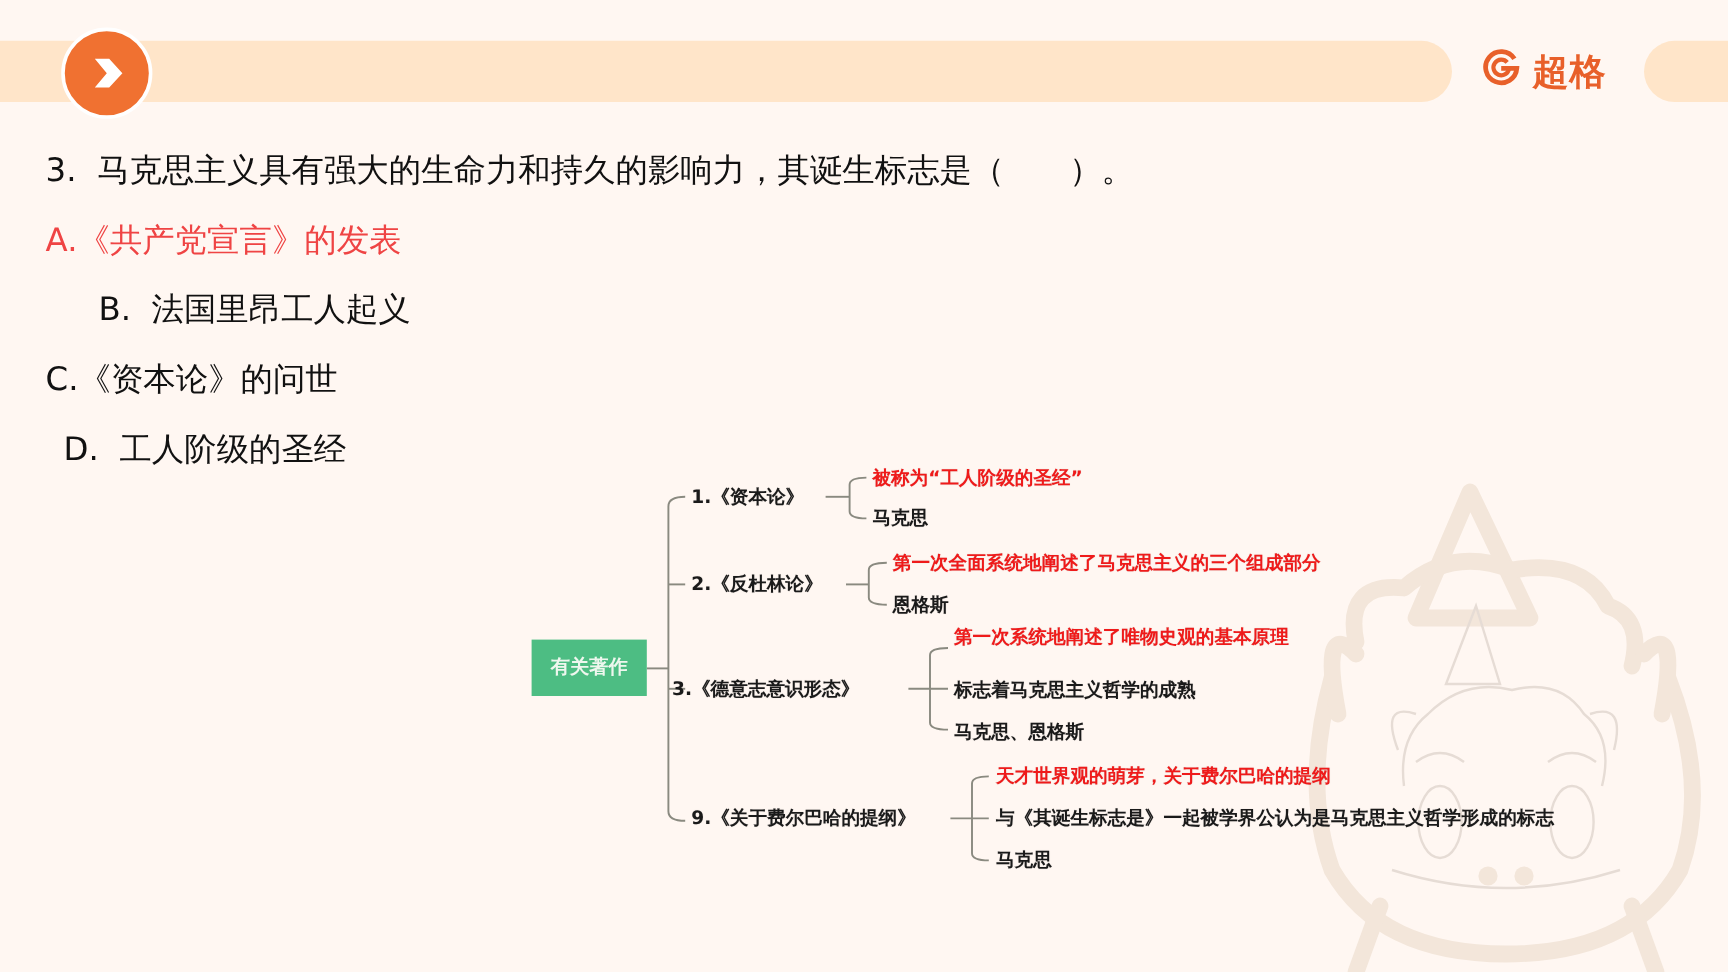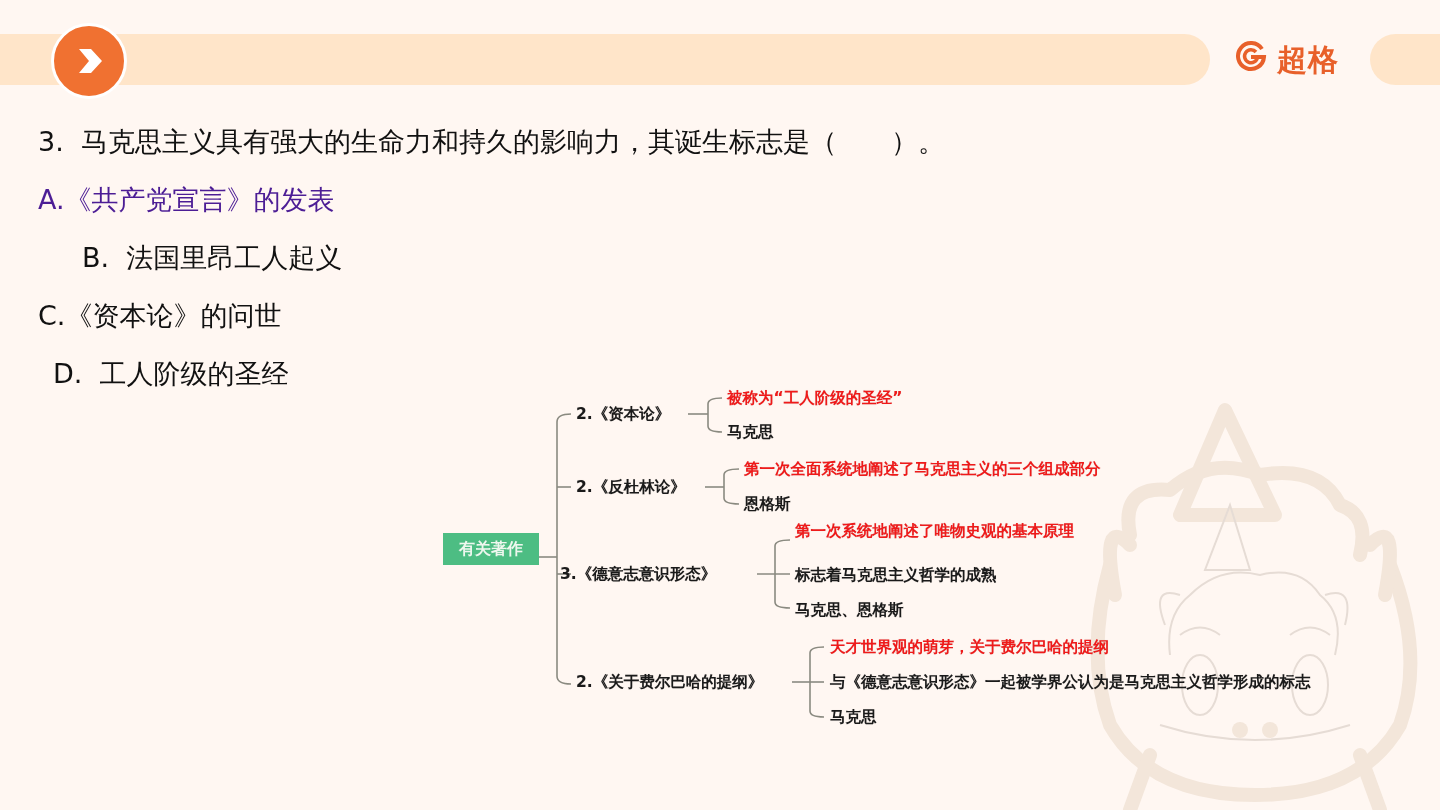--- a/index.html
+++ b/index.html
@@ -28,24 +28,24 @@
     .logo-text {
       color: #e8602a; font-size: 30px; font-weight: bold; letter-spacing: 1px;
       font-family: "DejaVu Sans", sans-serif;
     }
     .question {
       position: absolute; left: 38px; font-size: 27px; color: #111111;
       font-family: "DejaVu Sans", sans-serif; white-space: pre;
     }
     .opt { position: absolute; font-size: 27px; color: #111111; white-space: pre;
       font-family: "DejaVu Sans", sans-serif; }
-    .opt.correct { color: #4c1d95; text-align: center; }
+    .opt.correct { color: #ef4444; text-align: center; }
 
     .mm-root {
-      position: absolute; left: 443px; top: 533px; width: 96px; height: 32px;
+      position: absolute; left: 443px; top: 533px; width: 96px; height: 47px;
       background: #4dbd83; color: #eef7ee; font-size: 16px; font-weight: bold;
       display: flex; align-items: center; justify-content: center;
       font-family: "DejaVu Sans", sans-serif;
     }
     .mm-text {
       position: absolute; font-size: 15.5px; font-weight: bold; color: #1a1a1a;
       white-space: nowrap; font-family: "DejaVu Sans", sans-serif;
       text-shadow: 0 0 1px rgba(0,0,0,0.15);
     }
     .mm-text.red { color: #ef1a1a; text-align: center; }
@@ -122,29 +122,29 @@
     <line x1="757" y1="574" x2="790" y2="574"></line>
     <path d="M790 540 Q775 540 775 546 L775 602 Q775 608 790 608"></path>
 
     <line x1="792" y1="682" x2="824" y2="682"></line>
     <path d="M824 647 Q810 647 810 653 L810 711 Q810 717 824 717"></path>
   </g>
 </svg>
 
 <div class="mm-root">有关著作</div>
 
-<div class="mm-text" style="left:576px; top:404px;">2.《资本论》</div>
+<div class="mm-text" style="left:576px; top:404px;">1.《资本论》</div>
 <div class="mm-text red" style="left:727px; top:388px;">被称为“工人阶级的圣经”</div>
 <div class="mm-text" style="left:727px; top:422px;">马克思</div>
 
 <div class="mm-text" style="left:576px; top:477px;">2.《反杜林论》</div>
 <div class="mm-text red" style="left:744px; top:459px;">第一次全面系统地阐述了马克思主义的三个组成部分</div>
 <div class="mm-text" style="left:744px; top:494px;">恩格斯</div>
 
 <div class="mm-text" style="left:560px; top:564px;">3.《德意志意识形态》</div>
 <div class="mm-text red" style="left:795px; top:521px;">第一次系统地阐述了唯物史观的基本原理</div>
 <div class="mm-text" style="left:795px; top:565px;">标志着马克思主义哲学的成熟</div>
 <div class="mm-text" style="left:795px; top:600px;">马克思、恩格斯</div>
 
-<div class="mm-text" style="left:576px; top:672px;">2.《关于费尔巴哈的提纲》</div>
+<div class="mm-text" style="left:576px; top:672px;">9.《关于费尔巴哈的提纲》</div>
 <div class="mm-text red" style="left:830px; top:637px;">天才世界观的萌芽，关于费尔巴哈的提纲</div>
-<div class="mm-text" style="left:830px; top:672px;">与《德意志意识形态》一起被学界公认为是马克思主义哲学形成的标志</div>
+<div class="mm-text" style="left:830px; top:672px;">与《其诞生标志是》一起被学界公认为是马克思主义哲学形成的标志</div>
 <div class="mm-text" style="left:830px; top:707px;">马克思</div>
 
 </body></html>

